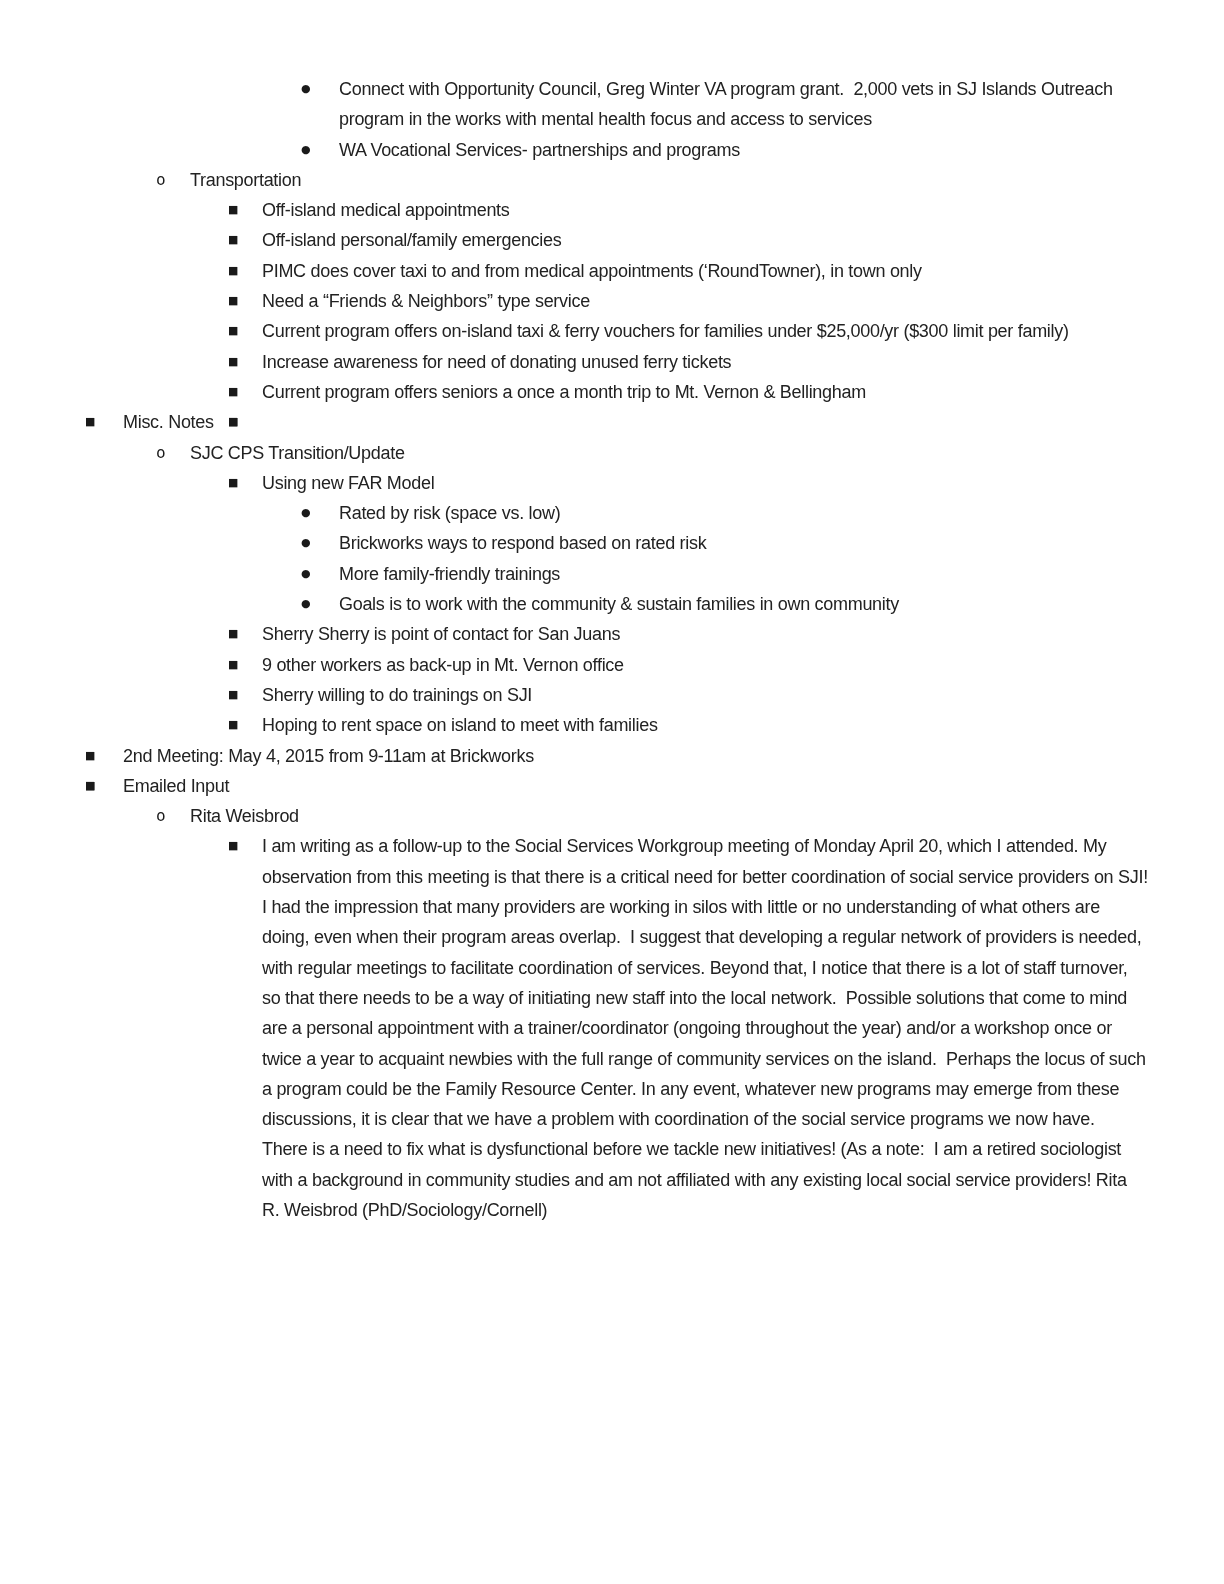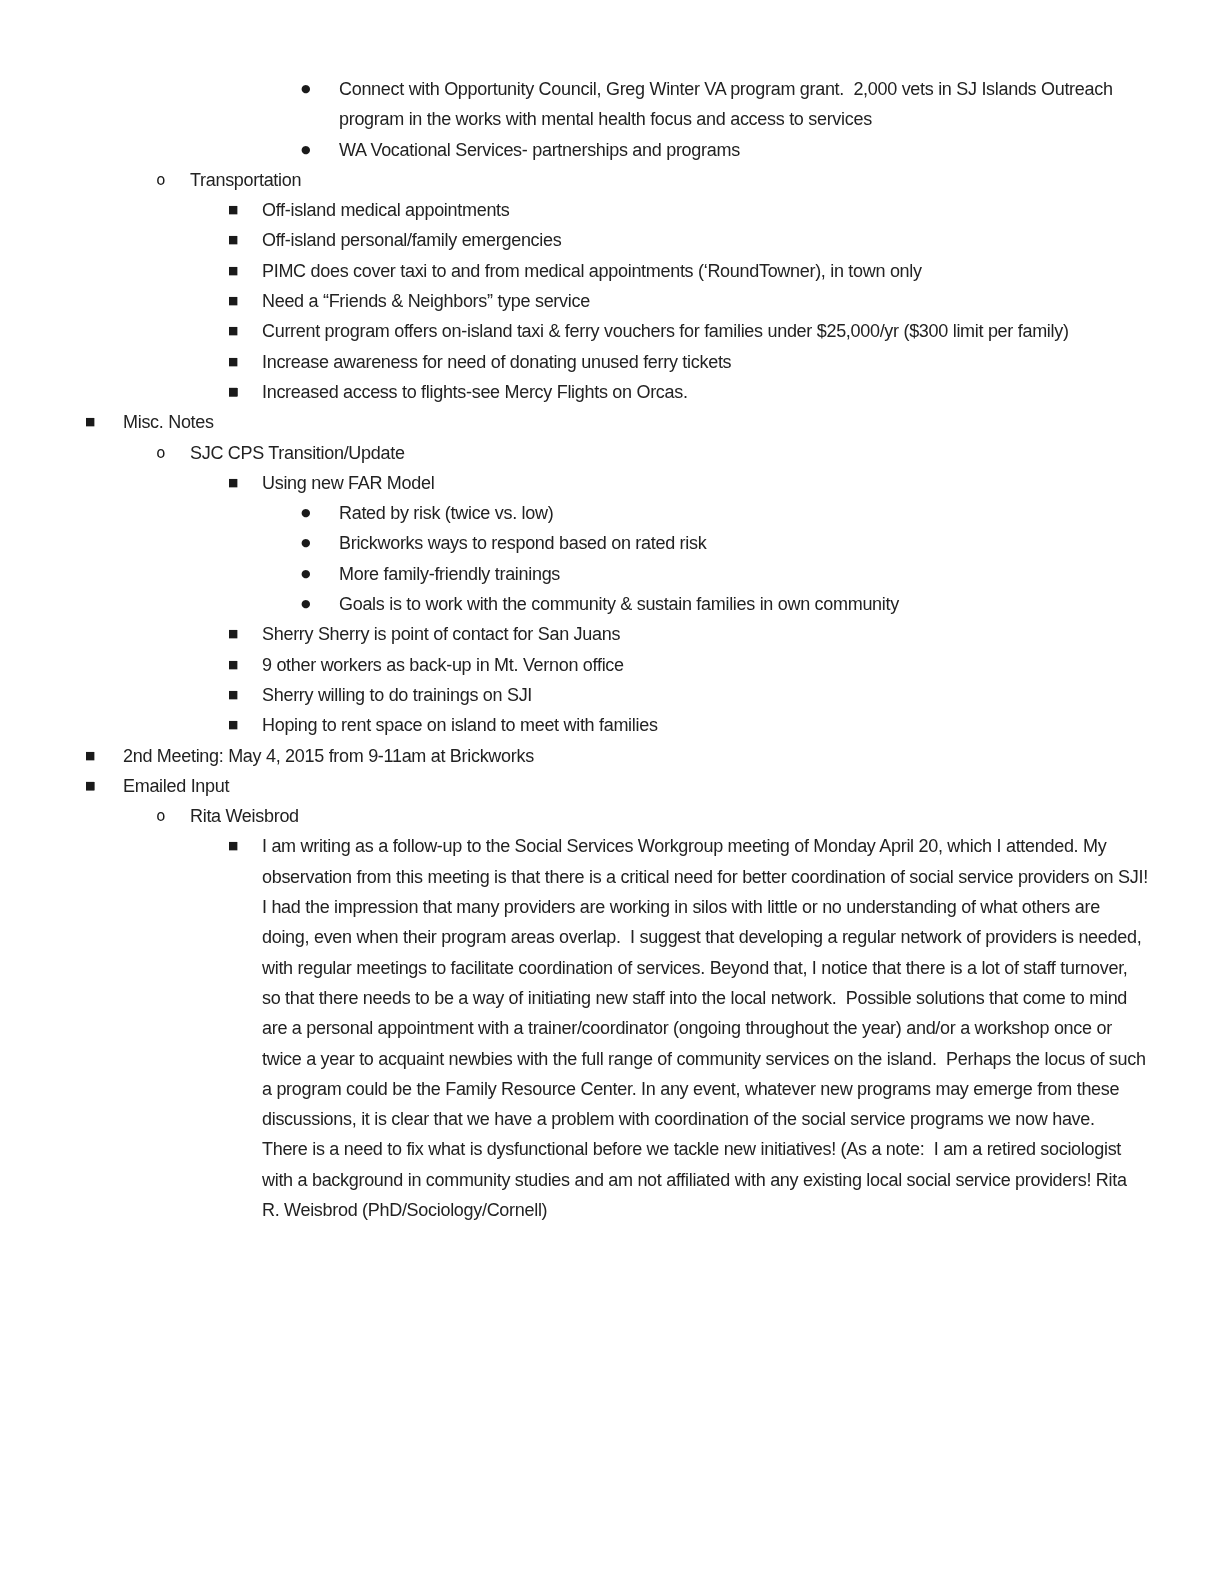--- a/index.html
+++ b/index.html
@@ -63,27 +63,27 @@
   <div class="doc">
       <div class="row l4"><span class="bullet b-round">●</span><span class="text">Connect with Opportunity Council, Greg Winter VA program grant.  2,000 vets in SJ Islands Outreach program in the works with mental health focus and access to services</span></div>
       <div class="row l4"><span class="bullet b-round">●</span><span class="text">WA Vocational Services- partnerships and programs</span></div>
       <div class="row l2"><span class="bullet b-circle">o</span><span class="text">Transportation</span></div>
       <div class="row l3"><span class="bullet b-square">■</span><span class="text">Off-island medical appointments</span></div>
       <div class="row l3"><span class="bullet b-square">■</span><span class="text">Off-island personal/family emergencies</span></div>
       <div class="row l3"><span class="bullet b-square">■</span><span class="text">PIMC does cover taxi to and from medical appointments (‘RoundTowner), in town only</span></div>
       <div class="row l3"><span class="bullet b-square">■</span><span class="text">Need a “Friends &amp; Neighbors” type service</span></div>
       <div class="row l3"><span class="bullet b-square">■</span><span class="text">Current program offers on-island taxi &amp; ferry vouchers for families under $25,000/yr ($300 limit per family)</span></div>
       <div class="row l3"><span class="bullet b-square">■</span><span class="text">Increase awareness for need of donating unused ferry tickets</span></div>
+      <div class="row l3"><span class="bullet b-square">■</span><span class="text">Current program offers seniors a once a month trip to Mt. Vernon &amp; Bellingham</span></div>
       <div class="row l3"><span class="bullet b-square">■</span></div>
       <div class="row l3"><span class="bullet b-square">■</span></div>
-      <div class="row l3"><span class="bullet b-square">■</span><span class="text">Increased access to flights-see Mercy Flights on Orcas.</span></div>
       <div class="row l1"><span class="bullet b-square">■</span><span class="text">Misc. Notes</span></div>
       <div class="row l2"><span class="bullet b-circle">o</span><span class="text">SJC CPS Transition/Update</span></div>
       <div class="row l3"><span class="bullet b-square">■</span><span class="text">Using new FAR Model</span></div>
-      <div class="row l4"><span class="bullet b-round">●</span><span class="text">Rated by risk (twice vs. low)</span></div>
+      <div class="row l4"><span class="bullet b-round">●</span><span class="text">Rated by risk (space vs. low)</span></div>
       <div class="row l4"><span class="bullet b-round">●</span><span class="text">Brickworks ways to respond based on rated risk</span></div>
       <div class="row l4"><span class="bullet b-round">●</span><span class="text">More family-friendly trainings</span></div>
       <div class="row l4"><span class="bullet b-round">●</span><span class="text">Goals is to work with the community &amp; sustain families in own community</span></div>
       <div class="row l3"><span class="bullet b-square">■</span><span class="text">Sherry Sherry is point of contact for San Juans</span></div>
       <div class="row l3"><span class="bullet b-square">■</span><span class="text">9 other workers as back-up in Mt. Vernon office</span></div>
       <div class="row l3"><span class="bullet b-square">■</span><span class="text">Sherry willing to do trainings on SJI</span></div>
       <div class="row l3"><span class="bullet b-square">■</span><span class="text">Hoping to rent space on island to meet with families</span></div>
       <div class="row l1"><span class="bullet b-square">■</span><span class="text">2nd Meeting: May 4, 2015 from 9-11am at Brickworks</span></div>
       <div class="row l1"><span class="bullet b-square">■</span></div>
       <div class="row l1"><span class="bullet b-square">■</span><span class="text">Emailed Input</span></div>

